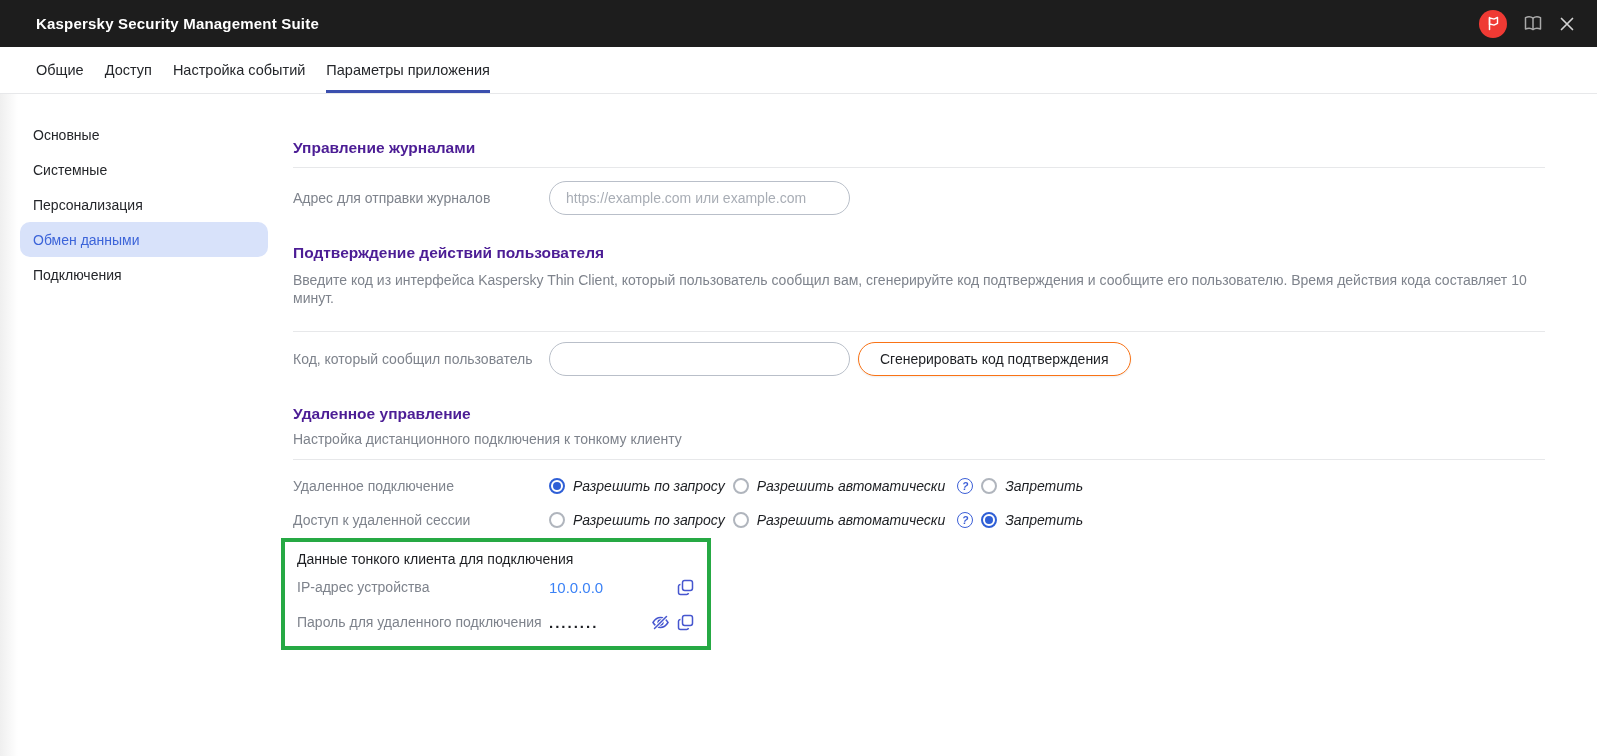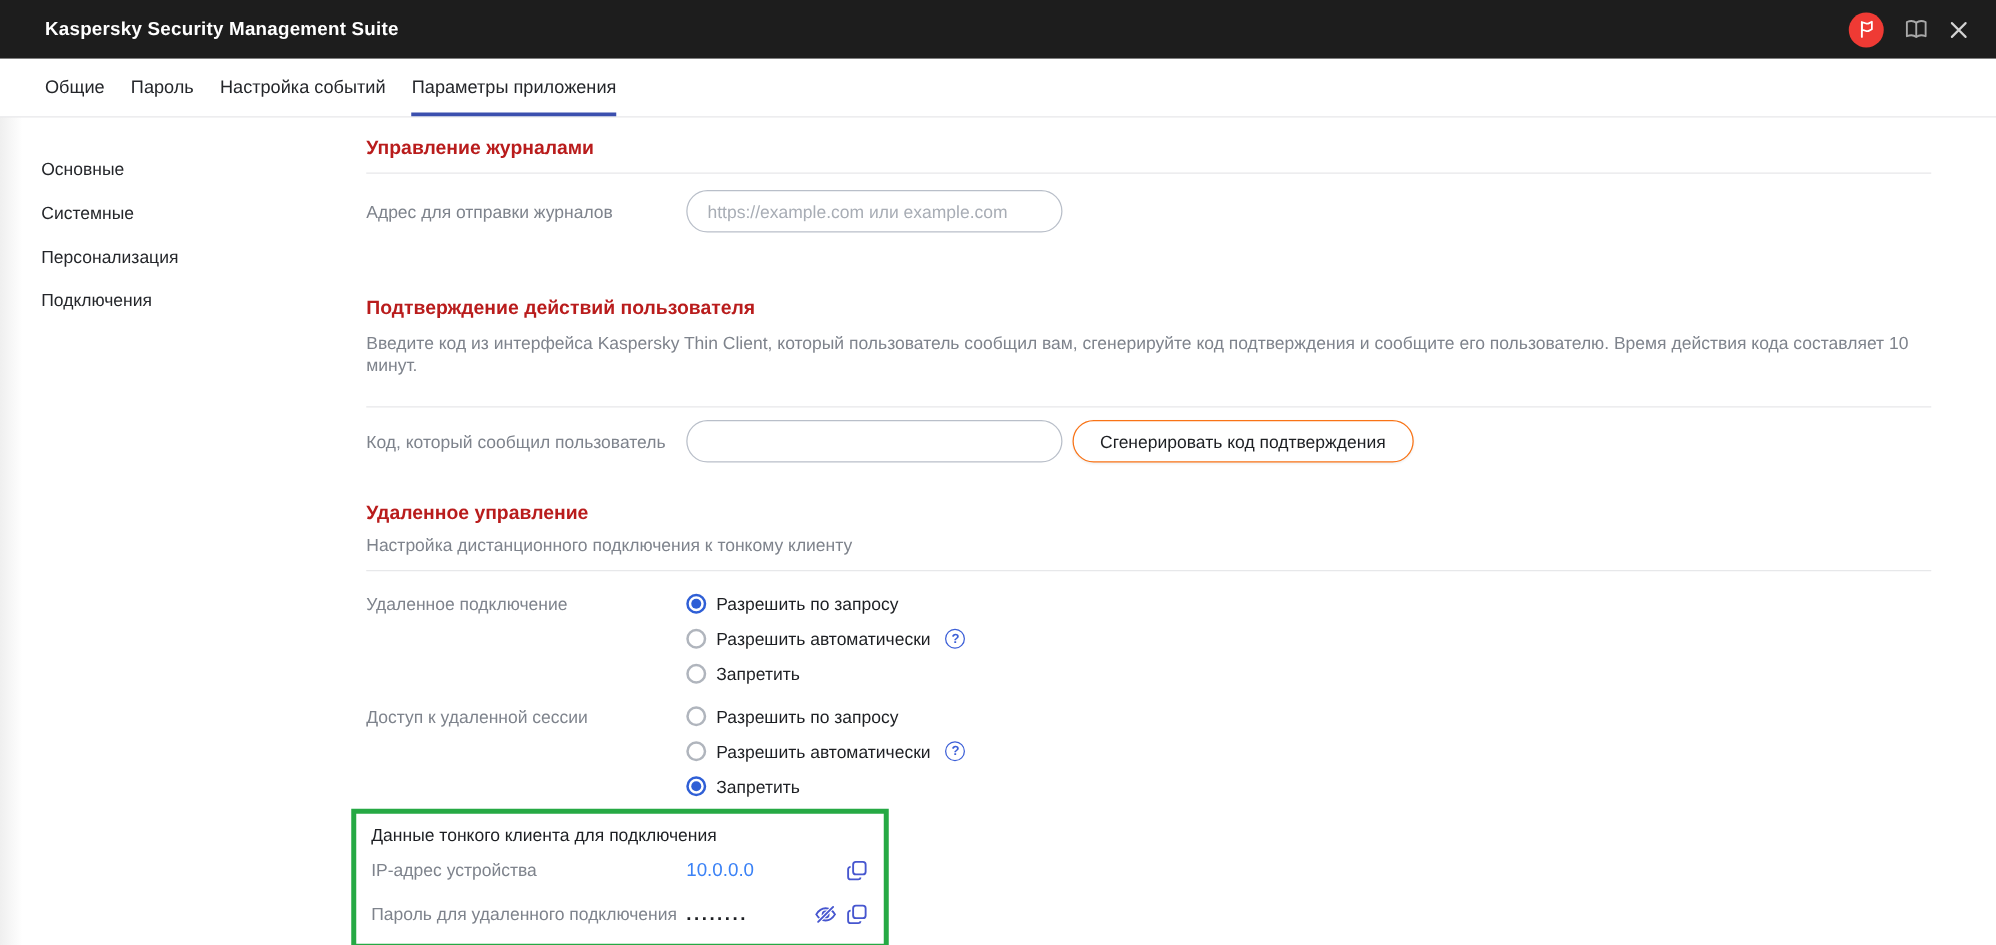--- a/index.html
+++ b/index.html
@@ -27,21 +27,21 @@
   .main { display:flex; position:relative; height:662px; }
   .edge-shadow { position:absolute; left:0; top:0; bottom:0; width:18px;
     background:linear-gradient(to right, rgba(29,29,29,.07), rgba(29,29,29,0)); pointer-events:none; }
 
   .sidebar { width:281px; padding-top:23px; flex-shrink:0; }
   .side-item { height:35px; margin:0 13px 0 20px; padding:0 13px; display:flex;
     align-items:center; font-size:14px; color:#24262a; border-radius:10px; cursor:pointer; }
   .side-item.active { background:#d8e2fa; color:#3c64d9; }
 
   .content { flex:1; padding:16px 52px 0 12px; }
-  h2.sec { font-size:15.5px; font-weight:700; color:#b91c1c; line-height:18px; }
+  h2.sec { font-size:15.5px; font-weight:700; color:#4c1d95; line-height:18px;margin-top:29px; }
   .divider { height:1px; background:#e7e8ea; }
   .d1 { margin-top:10px; } .d2 { margin-top:24px; } .d3 { margin-top:12px; }
 
   .form-row { display:flex; align-items:center; margin-top:13px; }
   .form-row.second { margin-top:10px; }
   .flabel { width:256px; font-size:14px; color:#7e838c; flex-shrink:0; }
   .tinput { width:301px; height:34px; border:1px solid #b9bfc9; border-radius:17px;
     padding:0 16px; font-size:14px; color:#1d1f23; outline:none;
     font-family:"Liberation Sans", sans-serif; }
   .tinput::placeholder { color:#a8adb5; }
@@ -50,21 +50,21 @@
     box-shadow:0 1px 2px rgba(29,29,29,.08); font-family:"Liberation Sans", sans-serif; }
 
   .sec2 { margin-top:52px; }
   .desc { margin-top:9px; font-size:14px; color:#7e838c; line-height:18px; }
   .sec3 { margin-top:32px; }
   .subtitle { margin-top:8px; font-size:14px; color:#7e838c; }
 
   .radio-row { display:flex; margin-top:16px; }
   .radio-row.second { margin-top:14px; }
   .radio-row .flabel { padding-top:2px; }
-  .opts { display:flex; flex-direction:column; gap:8px; }
+  .opts { display:flex; flex-direction:row; gap:8px;font-style:italic; }
   .opt { display:flex; align-items:center; gap:8px; height:20px; cursor:pointer; }
   .radio { width:16px; height:16px; border-radius:50%; border:2px solid #b0b5bd;
     flex-shrink:0; position:relative; background:#fff; }
   .opt.selected .radio { border-color:#2f5fd6; }
   .opt.selected .radio::after { content:""; position:absolute; left:2px; top:2px;
     width:8px; height:8px; border-radius:50%; background:#2f5fd6; }
   .opt-label { font-size:14px; color:#1d1f23; }
   .help { width:16px; height:16px; border-radius:50%; border:1.4px solid #3c5fd7;
     color:#3c5fd7; font-size:10.5px; font-weight:700; display:flex; align-items:center;
     justify-content:center; margin-left:4px; cursor:pointer; flex-shrink:0; }
@@ -102,32 +102,33 @@
     <div class="icon-btn">
       <svg width="16" height="16" viewBox="0 0 16 16">
         <path d="M2.5 2.5 L13.5 13.5 M13.5 2.5 L2.5 13.5" stroke="#d2d2d2" stroke-width="1.7" stroke-linecap="round"></path>
       </svg>
     </div>
   </div>
 </div>
 
 <div class="tabbar">
   <div class="tab">Общие</div>
-  <div class="tab">Пароль</div>
+  <div class="tab">Доступ</div>
   <div class="tab">Настройка событий</div>
   <div class="tab active">Параметры приложения</div>
 </div>
 
 <div class="main">
   <div class="edge-shadow"></div>
 
   <div class="sidebar">
     <div class="side-item">Основные</div>
     <div class="side-item">Системные</div>
     <div class="side-item">Персонализация</div>
+    <div class="side-item active">Обмен данными</div>
     <div class="side-item">Подключения</div>
   </div>
 
   <div class="content">
 
     <h2 class="sec">Управление журналами</h2>
     <div class="divider d1"></div>
     <div class="form-row">
       <div class="flabel">Адрес для отправки журналов</div>
       <input class="tinput" type="text" placeholder="https://example.com или example.com" style="">

